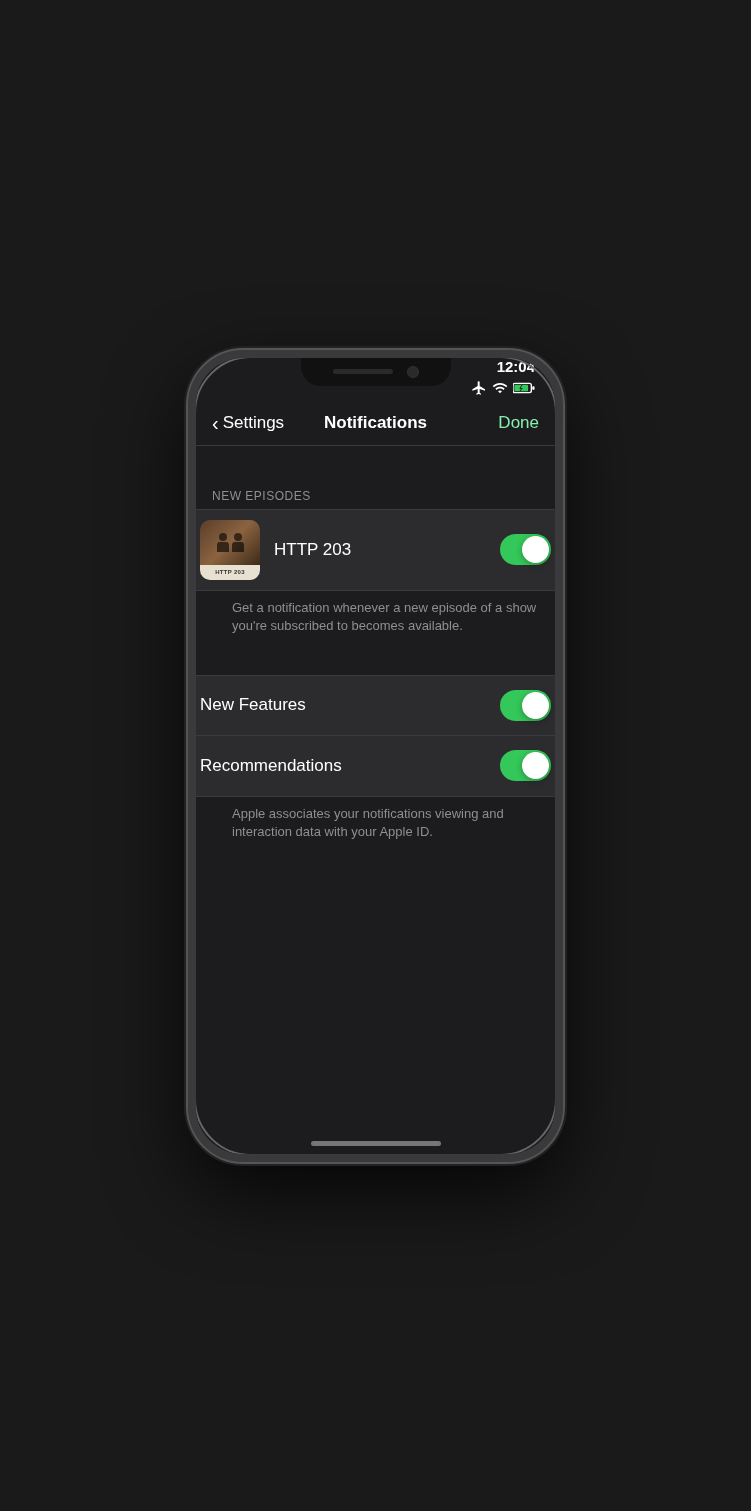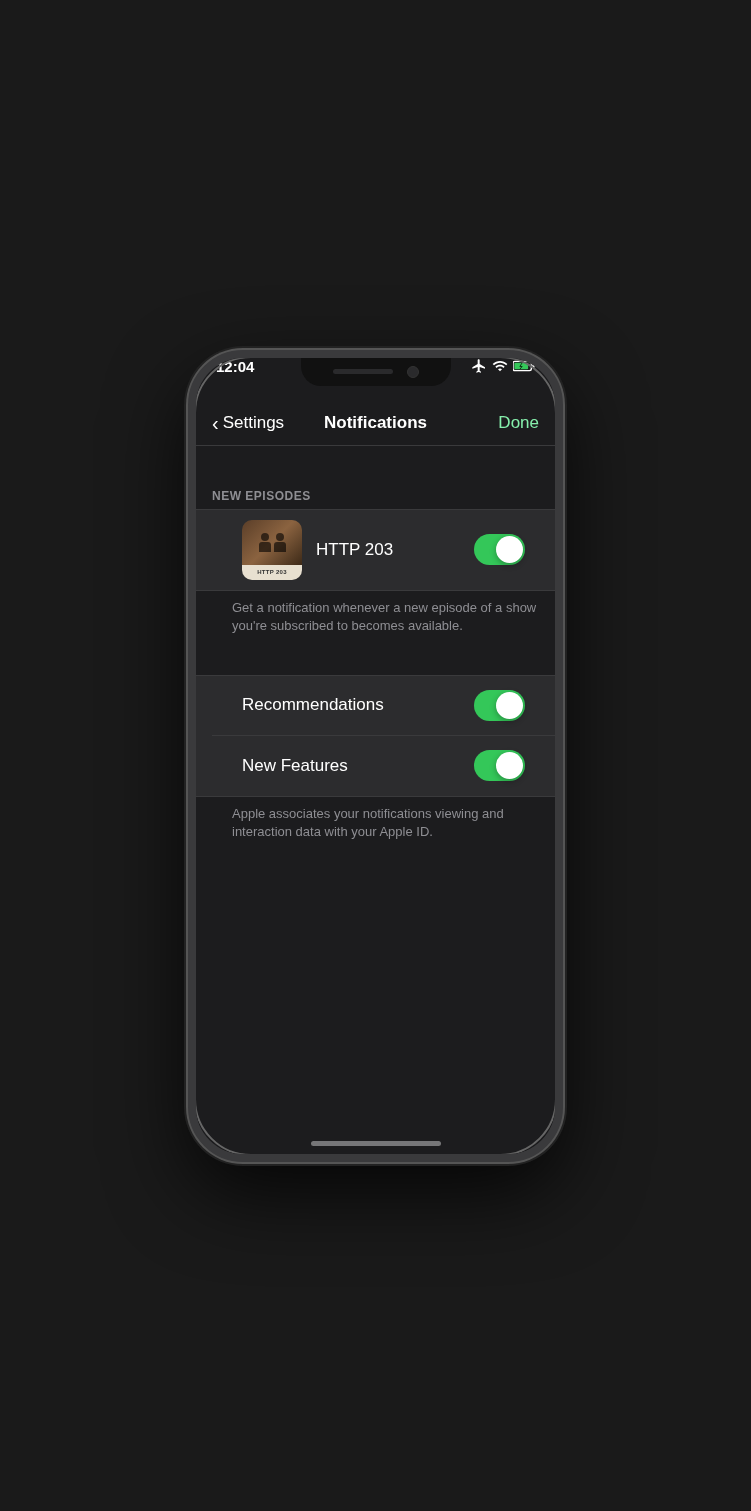--- a/index.html
+++ b/index.html
@@ -72,24 +72,25 @@
     }
 
     
     .status-bar {
       position: absolute;
       top: 0;
       left: 0;
       right: 0;
       height: 44px;
       display: flex;
-      align-items: flex-start;
+      align-items: flex-end;
       justify-content: space-between;
       padding: 0 20px 6px;
       z-index: 40;
+      flex-direction: column;
     }
 
     .status-time {
       font-size: 15px;
       font-weight: 600;
       color: #fff;
     }
 
     .status-icons {
       display: flex;
@@ -159,40 +160,39 @@
     }
 
     .section-gap {
       height: 35px;
       background: #1c1c1e;
     }
 
     .section-header {
       padding: 8px 16px 6px;
       font-size: 12px;
-      font-weight: 700;
+      font-weight: 400;
       color: #8e8e93;
       letter-spacing: 0.5px;
       text-transform: uppercase;
     }
 
     .list-section {
       background: #2c2c2e;
       border-top: 0.5px solid #3a3a3c;
       border-bottom: 0.5px solid #3a3a3c;
     }
 
     .list-item {
       display: flex;
       align-items: center;
-      padding: 10px 30px;
+      padding: 10px 4px;
       background: #2c2c2e;
       border-bottom: 0.5px solid #3a3a3c;
       min-height: 60px;
-      margin-left: 16px;
     }
 
     .list-item:last-child {
       border-bottom: none;
     }
 
     .podcast-thumbnail {
       width: 60px;
       height: 60px;
       border-radius: 10px;
@@ -393,27 +393,27 @@
         </div>
       </div>
       <div class="section-footer">Get a notification whenever a new episode of a show you're subscribed to becomes available.</div>
     </div>
 
     <div class="section-gap-large"></div>
 
     <div>
       <div class="list-section">
         <div class="list-item">
-          <span class="list-item-label">Recommendations</span>
+          <span class="list-item-label">New Features</span>
           <div class="toggle">
             <div class="toggle-knob"></div>
           </div>
         </div>
         <div class="list-item">
-          <span class="list-item-label">New Features</span>
+          <span class="list-item-label">Recommendations</span>
           <div class="toggle">
             <div class="toggle-knob"></div>
           </div>
         </div>
       </div>
       <div class="section-footer">Apple associates your notifications viewing and interaction data with your Apple ID.</div>
     </div>
 
   </div>
 

